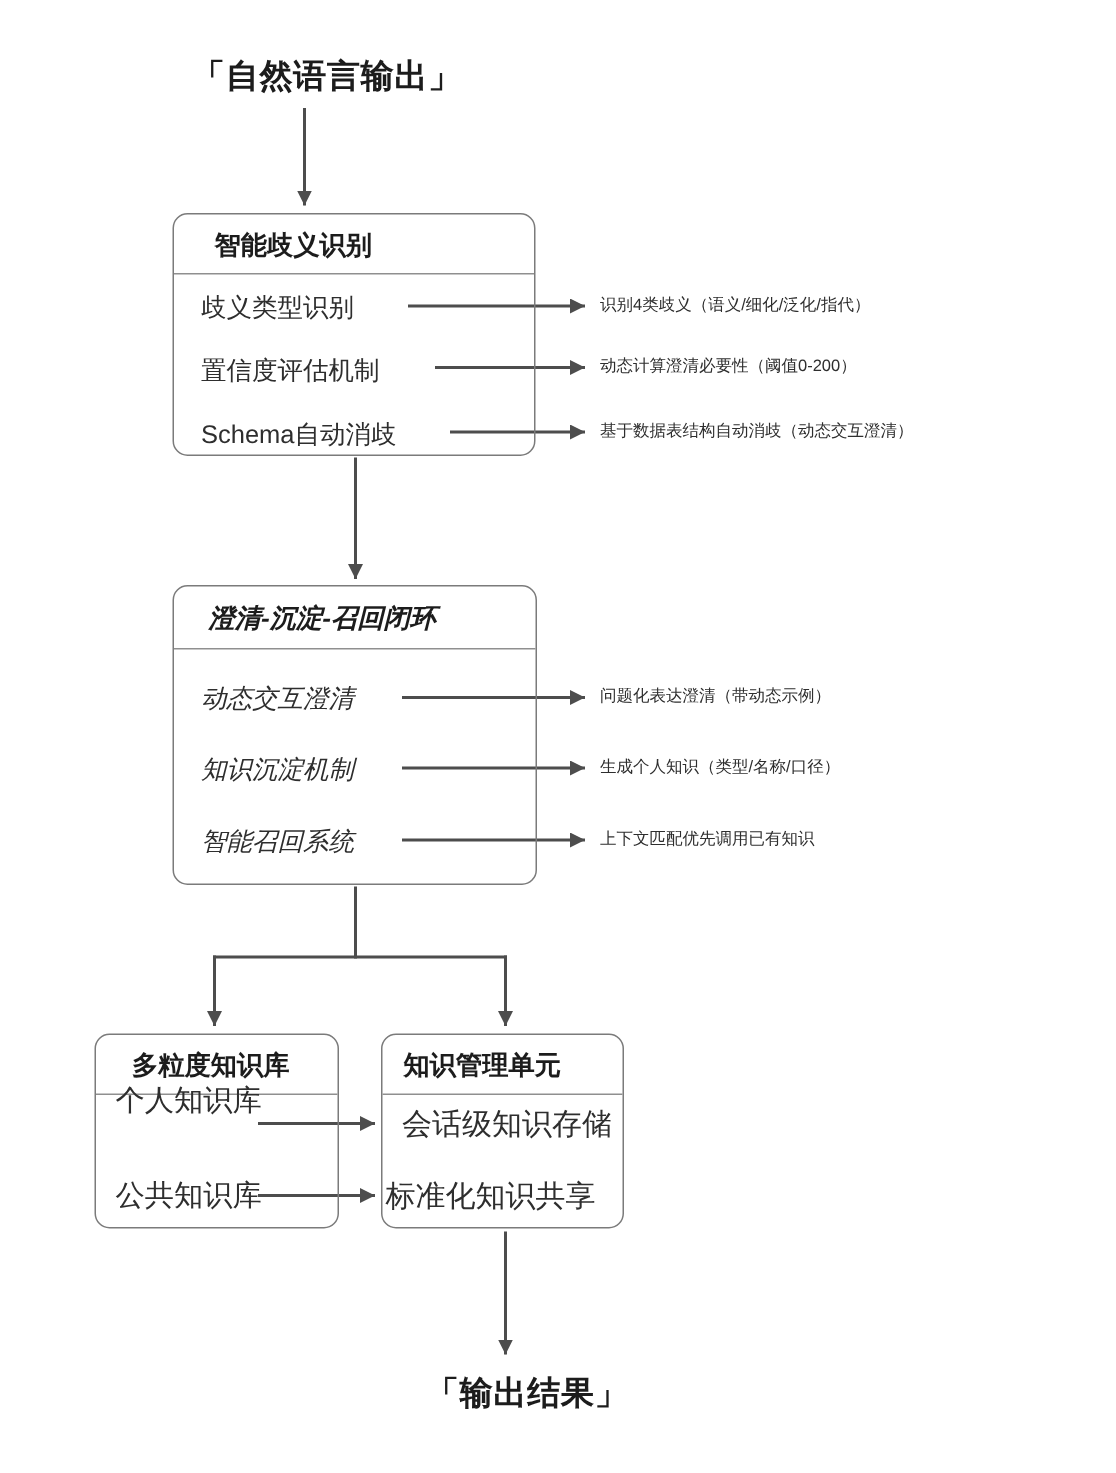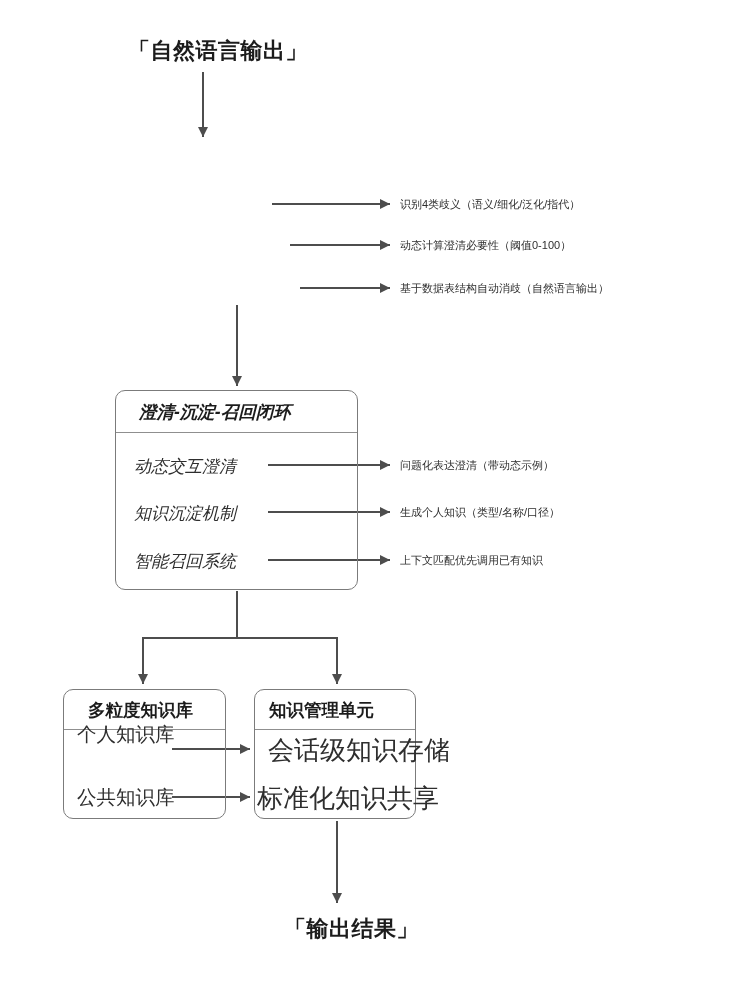--- a/index.html
+++ b/index.html
@@ -45,21 +45,21 @@
   .box2 .item-0{top:75px;left:18px;}
   .box2 .item-1{top:122px;left:18px;}
   .box2 .item-2{top:170px;left:18px;}
   .box3{left:63px;top:689px;width:163px;height:130px;}
   .box3 .box-header{height:40px;padding-left:24px;}
   .box3 .box-item{font-size:19.5px;}
   .box3 .item-0{top:45px;left:13px;}
   .box3 .item-1{top:108px;left:13px;}
   .box4{left:254px;top:689px;width:162px;height:130px;}
   .box4 .box-header{height:40px;padding-left:14px;}
-  .box4 .box-item{font-size:26px;}
+  .box4 .box-item{font-size:20px;}
   .box4 .item-0{top:60px;left:13px;}
   .box4 .item-1{top:108px;left:2px;}
   .annotation{
     position:absolute;left:400px;transform:translateY(-50%);white-space:nowrap;
     color:var(--text);font-size:11px;line-height:1;
   }
   .ann-0{top:204px;} .ann-1{top:245px;} .ann-2{top:288px;}
   .ann-3{top:465px;} .ann-4{top:512px;} .ann-5{top:560px;}
 </style>
 </head>
@@ -87,24 +87,30 @@
       <line x1="143" y1="637" x2="143" y2="684" marker-end="url(#ah)"></line>
       <line x1="337" y1="637" x2="337" y2="684" marker-end="url(#ah)"></line>
       <line x1="172" y1="749" x2="250" y2="749" marker-end="url(#ah)"></line>
       <line x1="172" y1="797" x2="250" y2="797" marker-end="url(#ah)"></line>
       <line x1="337" y1="821" x2="337" y2="903" marker-end="url(#ah)"></line>
     </g>
   </svg>
 
   <div class="flow-title title-top">「自然语言输出」</div>
 
+  <div class="box box1">
+    <div class="box-header">智能歧义识别</div>
+    <div class="box-item item-0">歧义类型识别</div>
+    <div class="box-item item-1">置信度评估机制</div>
+    <div class="box-item item-2">Schema自动消歧</div>
+  </div>
 
   <div class="annotation ann-0">识别4类歧义（语义/细化/泛化/指代）</div>
-  <div class="annotation ann-1">动态计算澄清必要性（阈值0-100）</div>
-  <div class="annotation ann-2">基于数据表结构自动消歧（自然语言输出）</div>
+  <div class="annotation ann-1">动态计算澄清必要性（阈值0-200）</div>
+  <div class="annotation ann-2">基于数据表结构自动消歧（动态交互澄清）</div>
 
   <div class="box box2">
     <div class="box-header">澄清-沉淀-召回闭环</div>
     <div class="box-item item-0">动态交互澄清</div>
     <div class="box-item item-1">知识沉淀机制</div>
     <div class="box-item item-2">智能召回系统</div>
   </div>
 
   <div class="annotation ann-4">生成个人知识（类型/名称/口径）</div>
   <div class="annotation ann-3">问题化表达澄清（带动态示例）</div>

